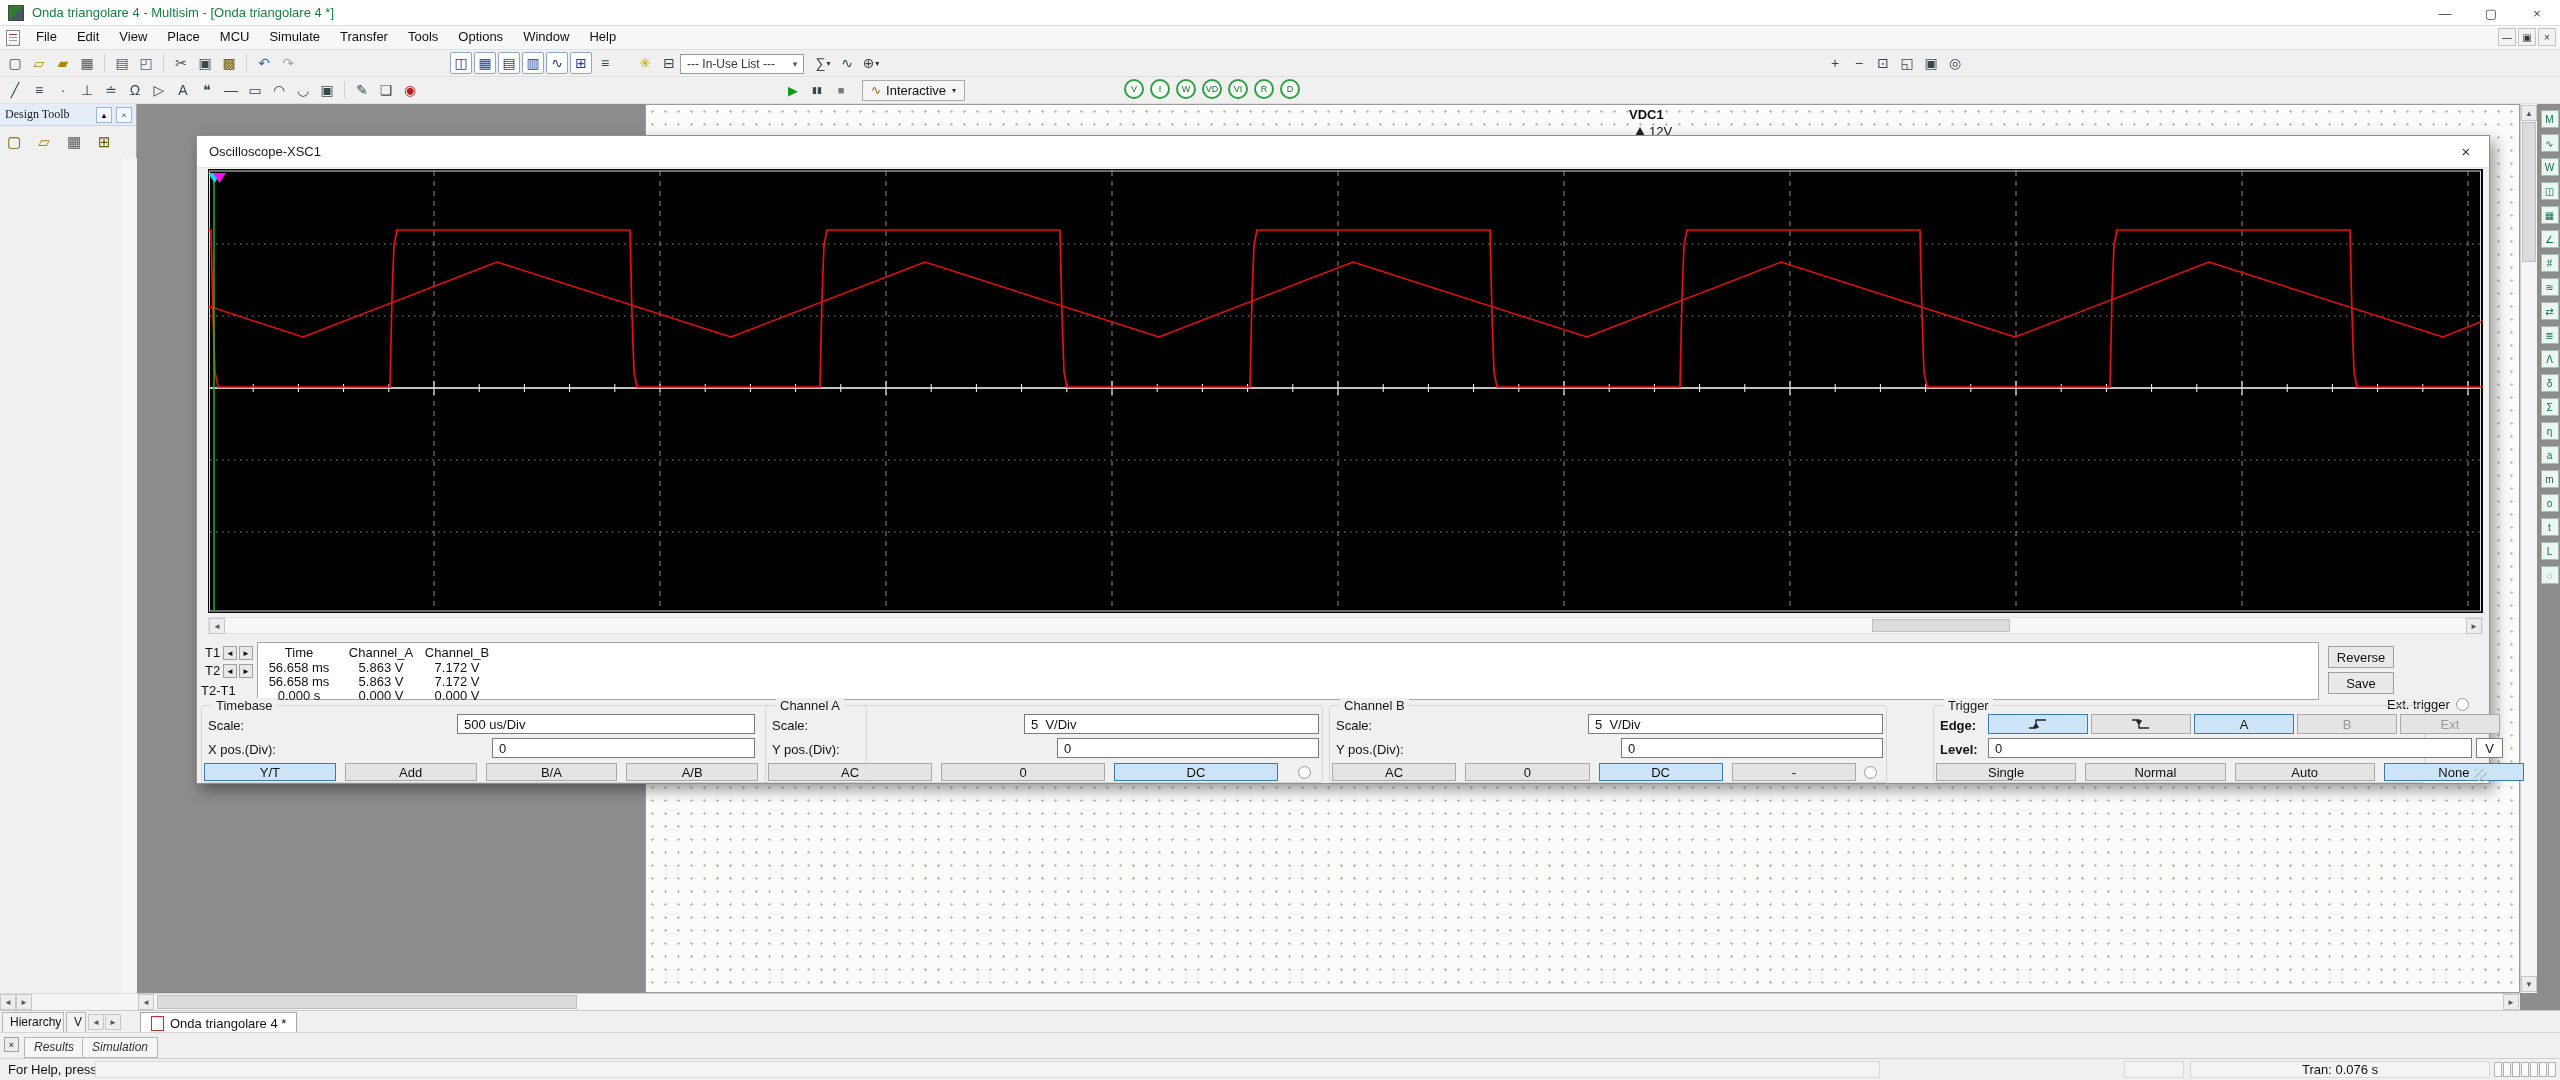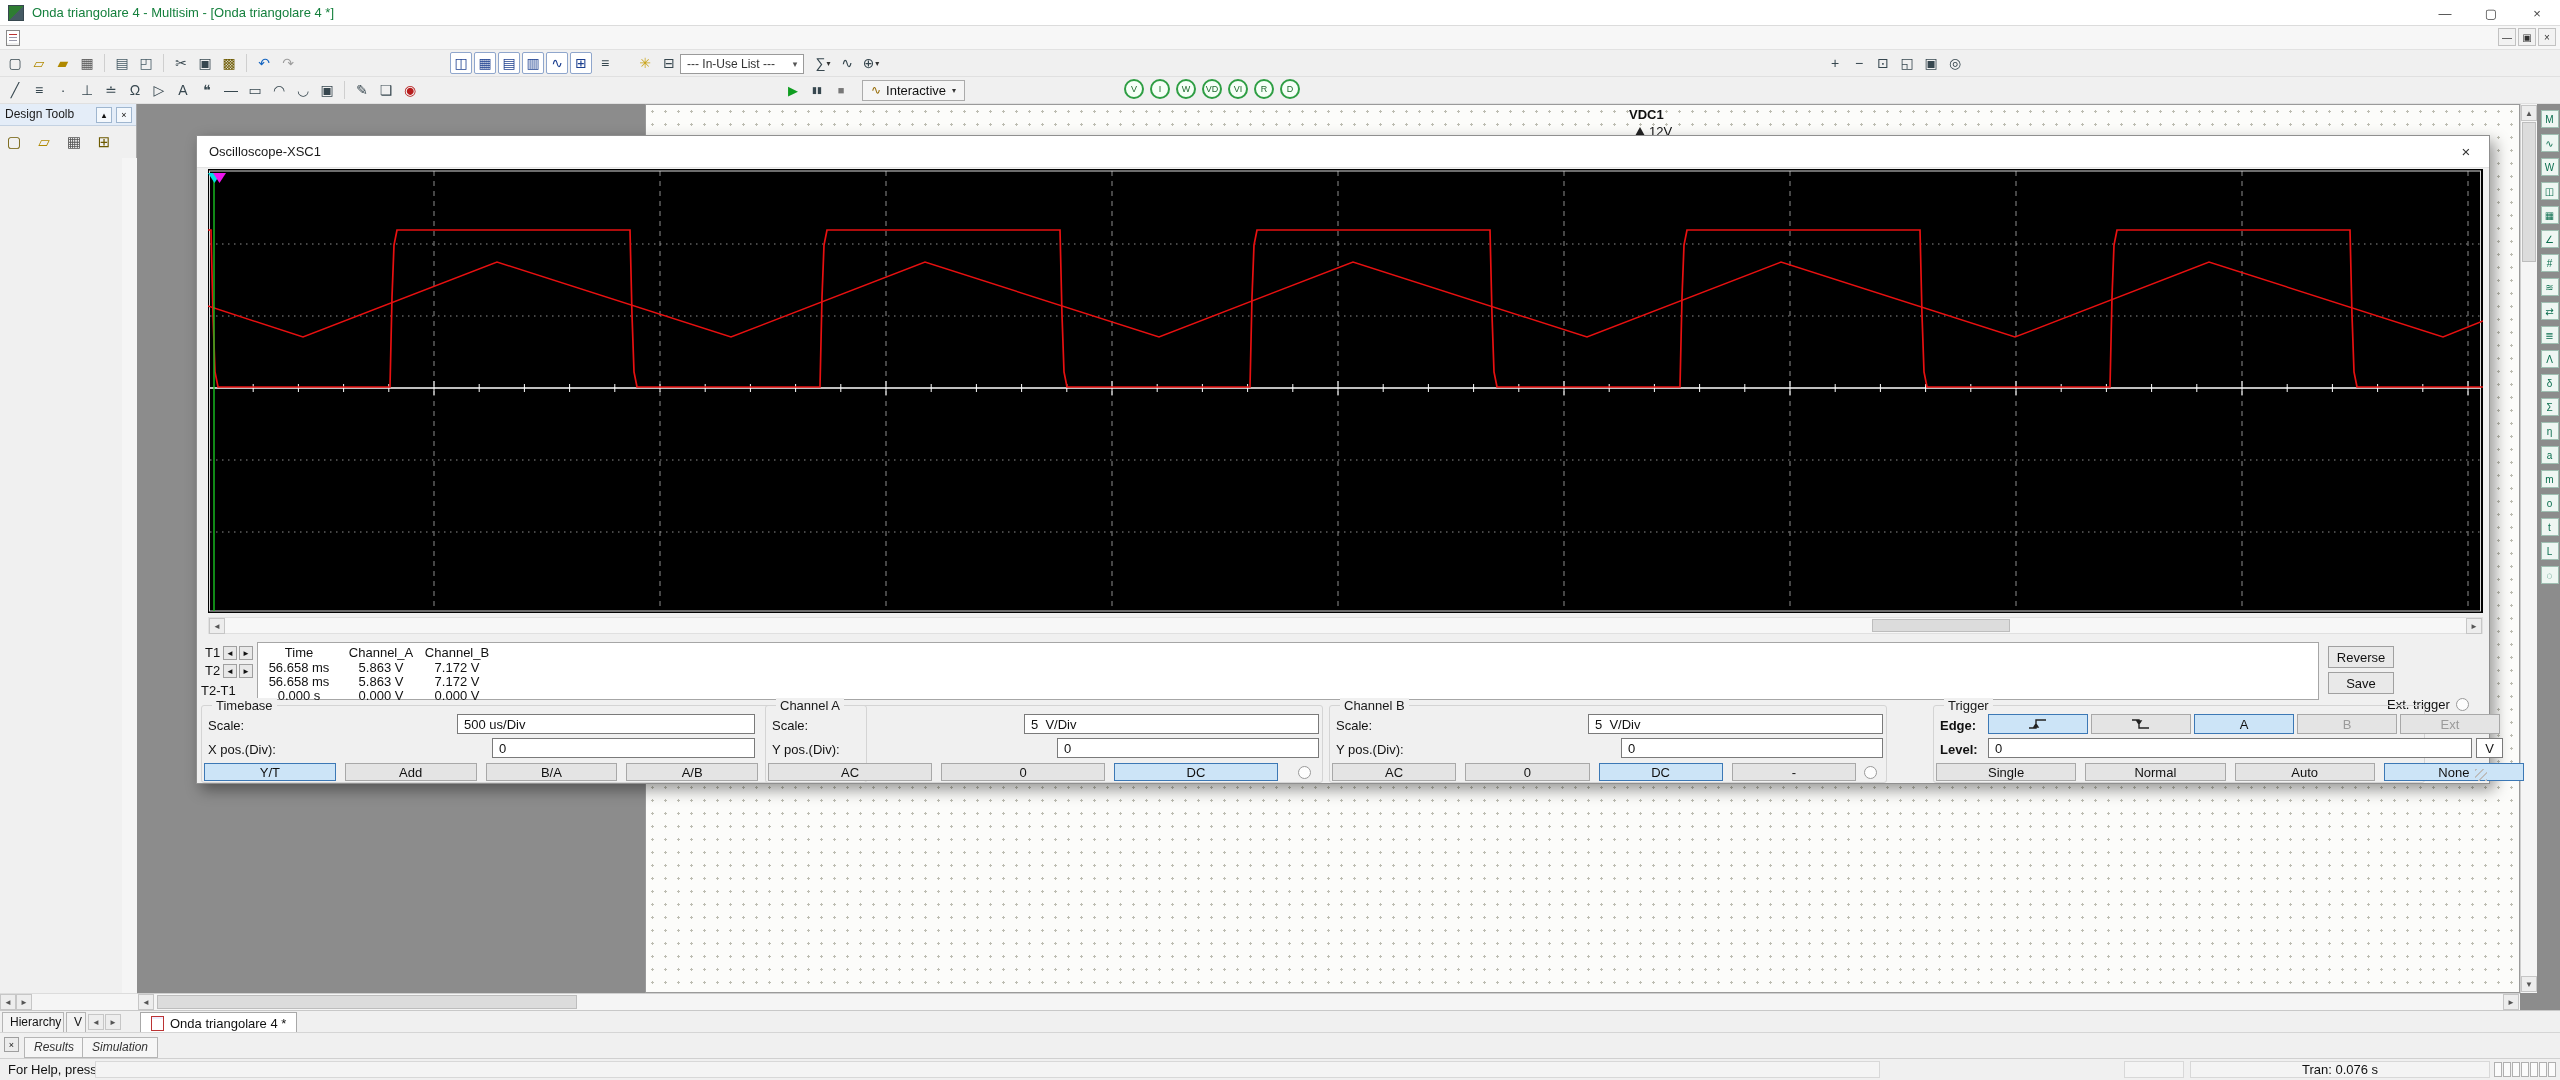--- a/index.html
+++ b/index.html
@@ -29,21 +29,21 @@
   .dd { font-size:8px; color:#333; margin-left:1px; }
   .combo { position:absolute; left:680px; top:4px; width:124px; height:20px; background:#fff; border:1px solid #9a9a9a; display:flex; align-items:center; }
   .combo span.val { flex:1; padding-left:6px; font-size:12px; color:#333; white-space:nowrap; overflow:hidden; }
   .combo .arrow { width:16px; text-align:center; font-size:9px; color:#555; }
   .run-btn { color:#0f9d20 !important; font-size:13px; }
   .interactive-btn { height:21px; margin-left:8px; border:1px solid #ababab; background:#f5f5f5; display:flex; align-items:center; gap:5px; padding:0 8px; }
   .interactive-btn .bolt { color:#946800; font-size:12px; }
   .probe { width:20px; height:20px; border-radius:50%; border:2px solid #2f9e44; color:#1f6b2f; font-size:9px; display:flex; align-items:center; justify-content:center; margin-right:4px; background:#f6fff7; }
 
   
-  #toolbox { position:absolute; left:0; top:104px; width:137px; height:906px; background:#f0f0f0; border-right:1px solid #a8a8a8; }
+  #toolbox { position:absolute; left:0; top:104px; width:137px; height:906px; background:#f0f0f0; border-right:1px solid #a8a8a8;font-family:Liberation Serif, serif; }
   .tbx-header { position:absolute; left:0; top:0; width:100%; height:22px; background:#e4edf8; border-bottom:1px solid #c4d2e2; }
   .tbx-title { position:absolute; left:5px; top:3px; font-size:12px; color:#1a1a1a; white-space:nowrap; }
   .tbx-btn { position:absolute; top:3px; width:16px; height:16px; border:1px solid #9fb6cf; background:#f4f8fc; font-size:9px; display:flex; align-items:center; justify-content:center; }
   .tbx-icons { position:absolute; left:2px; top:24px; height:28px; display:flex; gap:6px; align-items:center; }
   .tbx-icons .tb-icon{ width:24px; height:24px; font-size:15px; color:#6d5a00; }
   .tree { position:absolute; left:0; top:54px; width:122px; height:839px; background:#ffffff; border:1px solid #c9c9c9; overflow:hidden; }
   .tree-item { height:17px; line-height:17px; font-size:12px; white-space:nowrap; padding-left:3px; color:#111; }
   .tree-item.selected { background:#cde4f7; }
   .tbx-vscroll { position:absolute; left:122px; top:54px; width:15px; height:839px; background:#f5f5f5; }
   .tbx-hscroll { position:absolute; left:0; top:889px; width:137px; height:17px; background:#f5f5f5; border-top:1px solid #dcdcdc; display:flex; }
@@ -119,20 +119,33 @@
     <span class="title-text">Onda triangolare 4 - Multisim - [Onda triangolare 4 *]</span>
     <span class="winbtns" id="winbtns">
         <span class="winbtn">—</span>
         <span class="winbtn">▢</span>
         <span class="winbtn">×</span>
       </span>
   </div>
 
   <div class="menubar">
     <span class="menu-doc-icon"></span>
+    <div id="menu-items">
+        <div class="menu-item">File</div>
+        <div class="menu-item">Edit</div>
+        <div class="menu-item">View</div>
+        <div class="menu-item">Place</div>
+        <div class="menu-item">MCU</div>
+        <div class="menu-item">Simulate</div>
+        <div class="menu-item">Transfer</div>
+        <div class="menu-item">Tools</div>
+        <div class="menu-item">Options</div>
+        <div class="menu-item">Window</div>
+        <div class="menu-item">Help</div>
+      </div>
     <span class="mdibtns" id="mdibtns">
         <span class="mdibtn">—</span>
         <span class="mdibtn">▣</span>
         <span class="mdibtn">×</span>
       </span>
   </div>
 
   <div class="toolbar" id="toolbar1">
     <div class="tb-group" id="tb1-left" style="left:4px;">
         <span class="tb-icon">▢</span>

